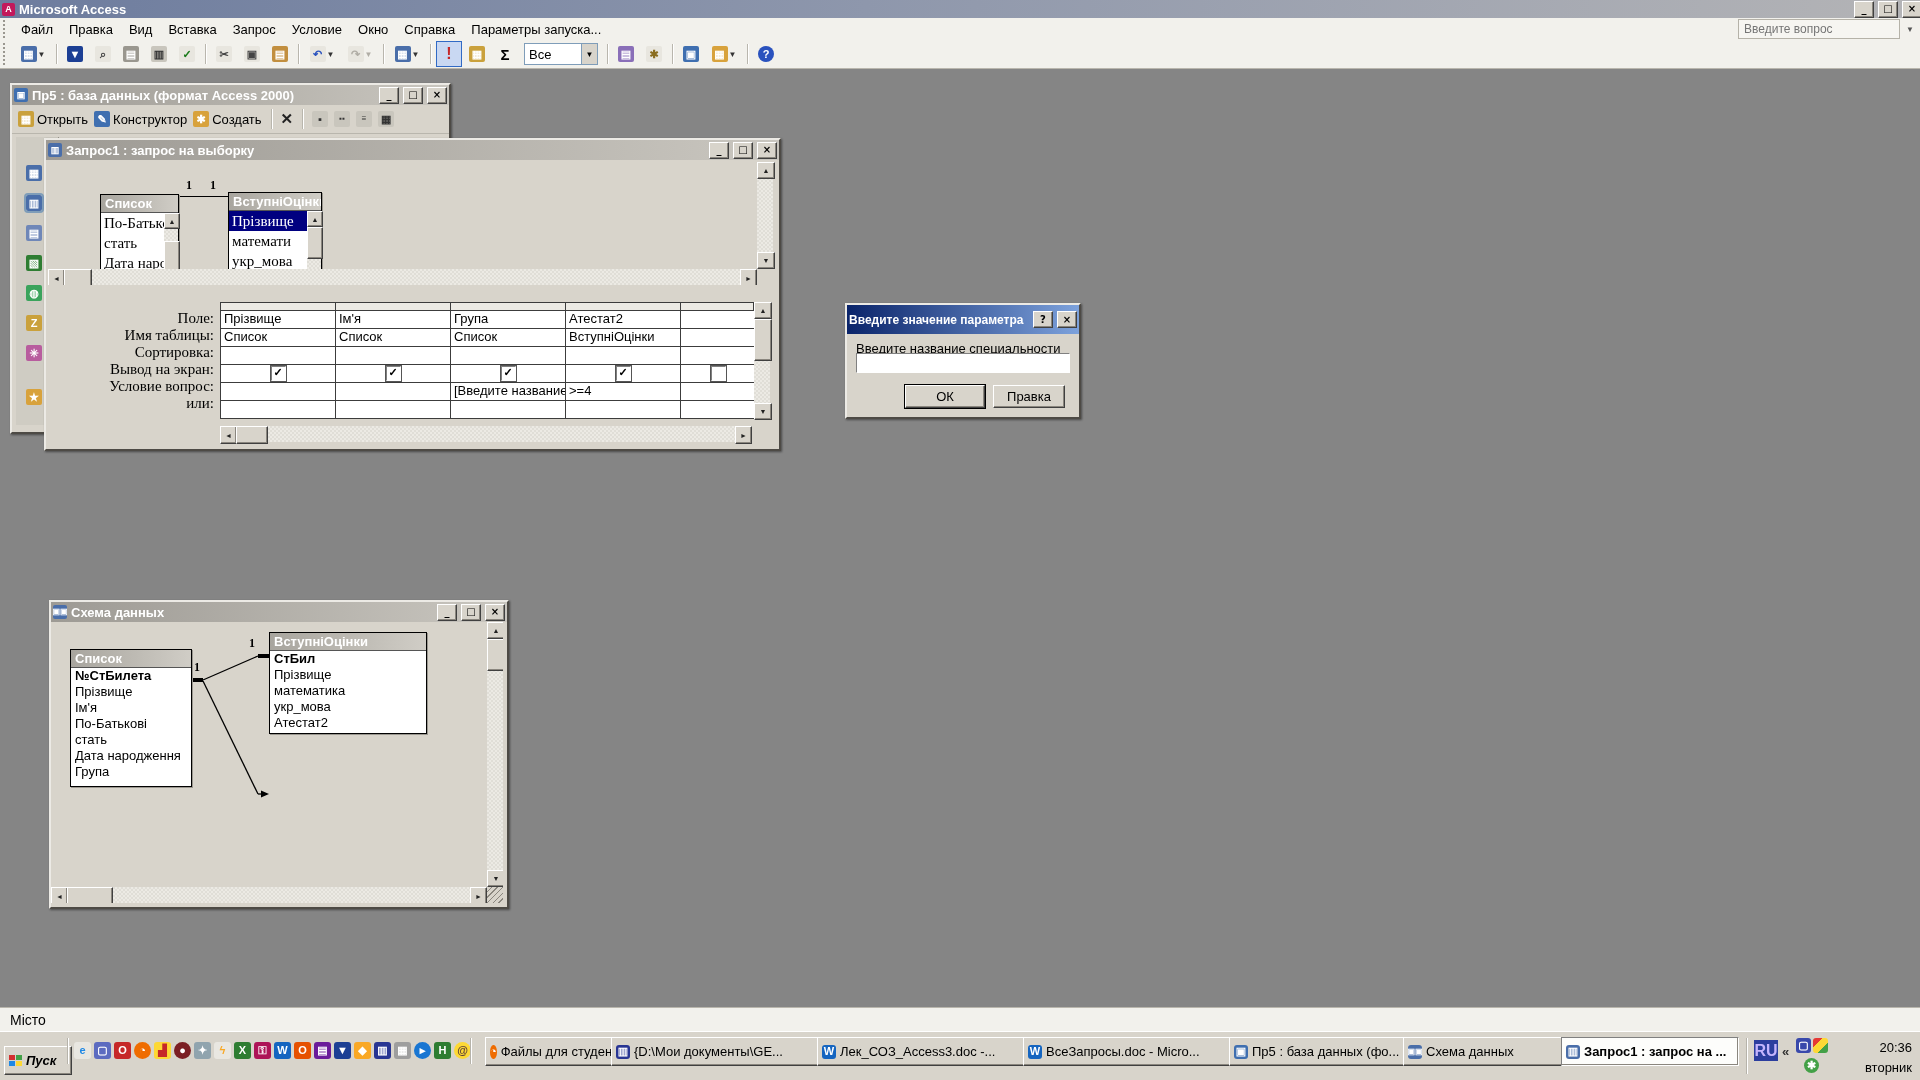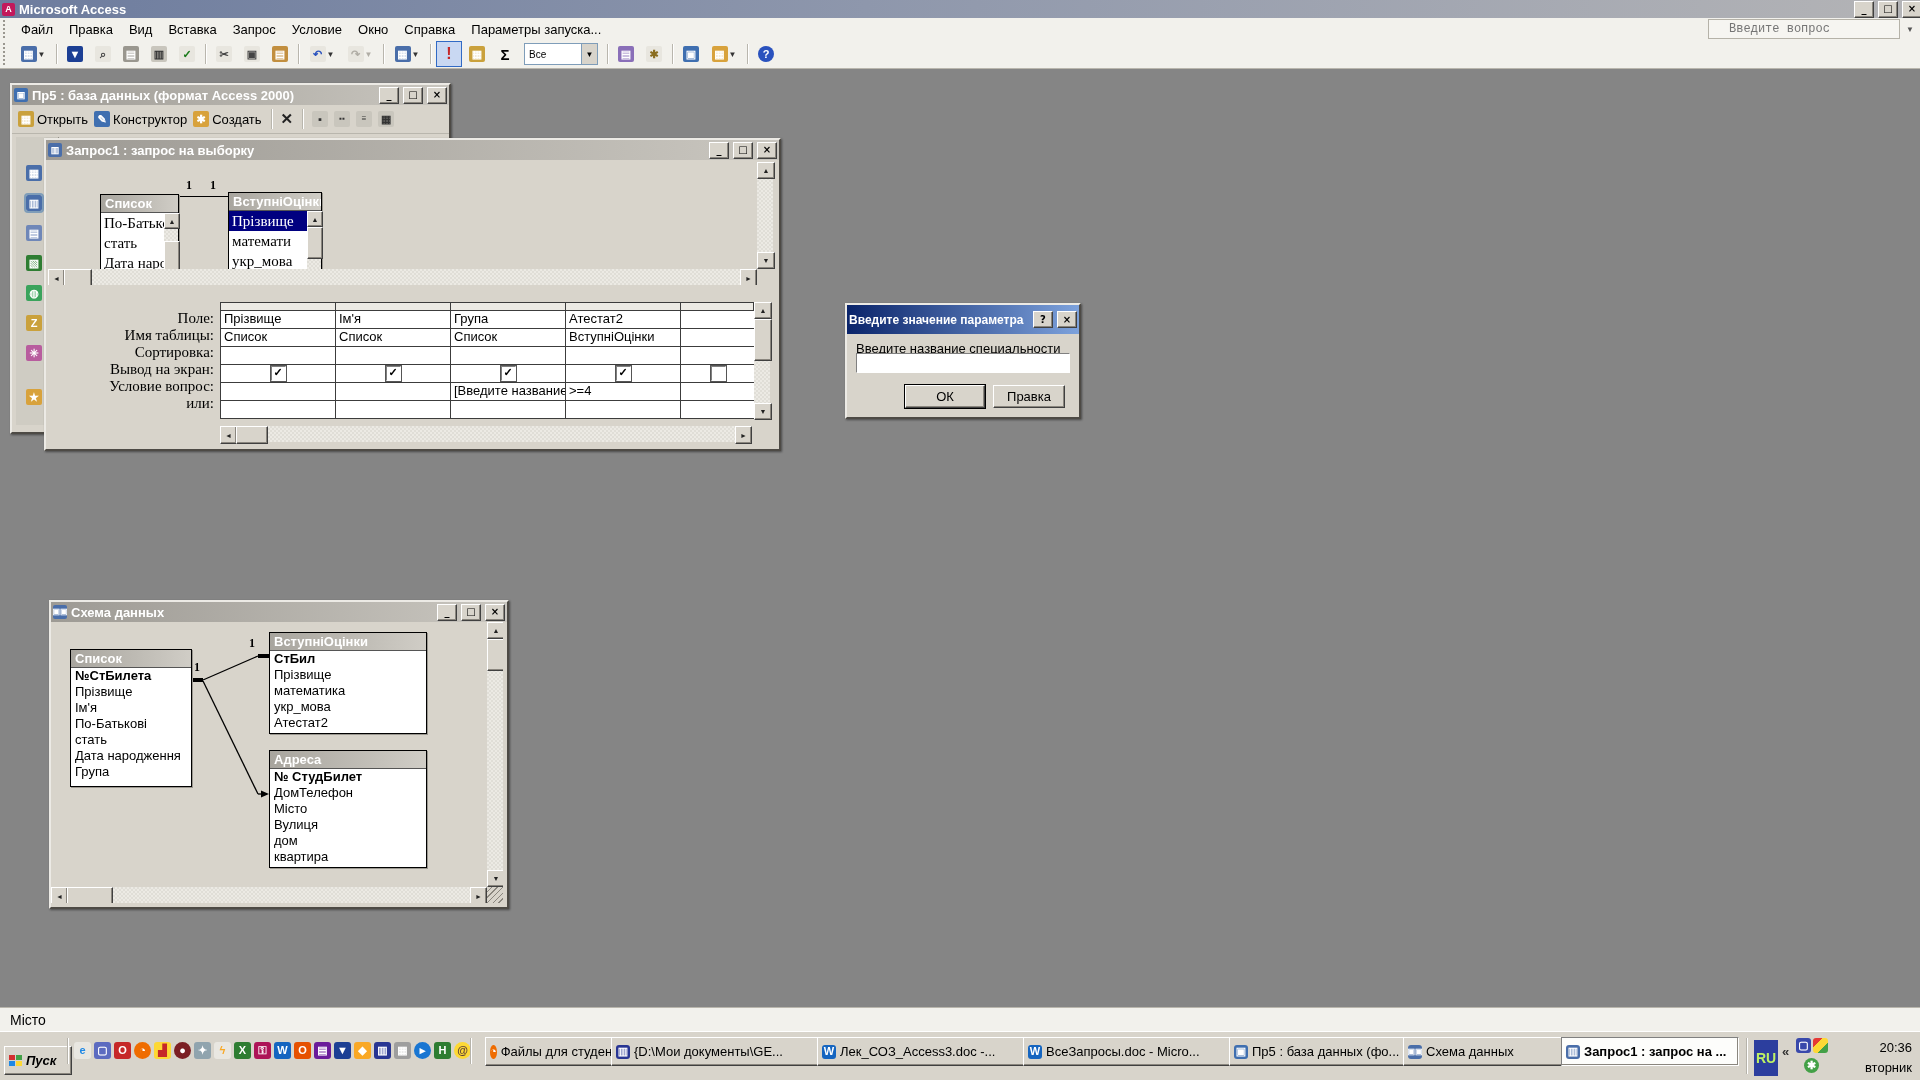--- a/index.html
+++ b/index.html
@@ -25,23 +25,23 @@
   .mitem{padding:2px 8px;white-space:nowrap;}
   .grip{width:5px;height:80%;margin:0 3px;border-left:2px dotted #9a978f;}
   #toolbar{left:0;top:40px;width:1920px;height:28px;background:#f2f1ec;border-bottom:1px solid #b9b6ad;display:flex;align-items:center;gap:2px;}
   .tbtn{width:24px;height:24px;display:flex;align-items:center;justify-content:center;border:1px solid transparent;font-size:13px;}
   .tbtn.dd{width:34px;gap:1px;}
   .tbtn.hl{border:1px solid #316ac5;background:#c9d8f2;}
   .tbtn .caret{font-size:8px;color:#333;}
   .tsep{width:1px;height:20px;background:#b9b6ad;margin:0 3px;box-shadow:1px 0 0 #fff;}
   .ico{width:16px;height:16px;display:inline-flex;align-items:center;justify-content:center;font-size:11px;font-weight:bold;color:#fff;border-radius:2px;line-height:1;}
   .combo{display:flex;align-items:center;height:20px;background:#fff;border:1px solid #7f9db9;}
-  .combo .cv{padding:0 4px;flex:1;font-size:10px;}
+  .combo .cv{padding:0 4px;flex:1;font-size:13px;}
   .combo .cb{width:15px;height:100%;display:flex;align-items:center;justify-content:center;font-size:8px;background:#d8d4cb;border-left:1px solid #7f9db9;}
-  .ask{width:150px;height:16px;border:1px solid #b5b2a8;background:#f6f5f1;font-size:12px;color:#777;padding:1px 20px;font-family:Liberation Mono, monospace;}
+  .ask{width:150px;height:16px;border:1px solid #b5b2a8;background:#f6f5f1;font-size:12px;color:#777;padding:1px 5px;font-family:Liberation Sans, sans-serif;}
   
   .track{background:#eceae4;background-image:linear-gradient(45deg,#e0ded7 25%,transparent 25%,transparent 75%,#e0ded7 75%),linear-gradient(45deg,#e0ded7 25%,transparent 25%,transparent 75%,#e0ded7 75%);background-size:4px 4px;background-position:0 0,2px 2px;}
   .sbtn{display:flex;align-items:center;justify-content:center;font-size:7px;color:#222;background:#d8d4cb;border:1px solid;border-color:#fff #404040 #404040 #fff;box-shadow:inset -1px -1px 0 #8a867e;}
   .thumb{background:#d8d4cb;border:1px solid;border-color:#fff #404040 #404040 #fff;box-shadow:inset -1px -1px 0 #8a867e;}
   
   .flist{background:#fff;border:1px solid #000;box-shadow:1px 1px 0 #9a978f;}
   .flh{height:17px;background:linear-gradient(90deg,#a8a59e,#d0cdc6);color:#fff;font-weight:bold;font-size:13px;line-height:17px;padding:0 4px;border-bottom:1px solid #555;white-space:nowrap;overflow:hidden;}
   .flrow{font-family:"Liberation Serif",serif;font-size:15px;height:20px;line-height:20px;padding:0 3px;white-space:nowrap;overflow:hidden;}
   .flrow.sel{background:#000080;color:#fff;}
   .strow{font-size:13px;height:16px;line-height:16px;padding:0 4px;white-space:nowrap;overflow:hidden;}
@@ -410,29 +410,20 @@
 
       <div class="a flist" style="left:218px;top:10px;width:156px;height:100px">
         <div class="flh">ВступніОцінки</div>
         <div class="strow pk">СтБил</div>
         <div class="strow">Прізвище</div>
         <div class="strow">математика</div>
         <div class="strow">укр_мова</div>
         <div class="strow">Атестат2</div>
       </div>
 
-      <div class="a flist" style="left:218px;top:128px;width:156px;height:116px">
-        <div class="flh">Адреса</div>
-        <div class="strow pk">№ СтудБилет</div>
-        <div class="strow">ДомТелефон</div>
-        <div class="strow">Місто</div>
-        <div class="strow">Вулиця</div>
-        <div class="strow">дом</div>
-        <div class="strow">квартира</div>
-      </div>
 
       <div class="a track" style="right:0;top:0;width:16px;height:265px">
         <div class="sbtn" style="width:16px;height:15px">▲</div>
         <div class="thumb" style="width:16px;height:30px"></div>
         <div class="sbtn a" style="bottom:0;width:16px;height:15px">▼</div>
       </div>
       <div class="a track" style="left:0;bottom:0;width:436px;height:16px">
         <div class="sbtn a" style="left:0;top:0;width:15px;height:16px">◄</div>
         <div class="thumb a" style="left:16px;top:0;width:44px;height:16px"></div>
         <div class="sbtn a" style="right:0;top:0;width:15px;height:16px">►</div>
@@ -504,21 +495,21 @@
     <div class="a raised task" style="left:1403px;top:5px;width:152px">
       <span class="ql" style="width:14px;height:14px;background:#4a6ea9;font-size:8px">▣▣</span>
       <span>Схема данных</span>
     </div>
     <div class="a raised task active" style="left:1561px;top:5px;width:168px">
       <span class="ql" style="width:14px;height:14px;background:#4a6ea9">▥</span>
       <span>Запрос1 : запрос на ...</span>
     </div>
 
     <div class="a sep-v" style="left:1746px;top:6px;height:36px"></div>
-    <div class="a" style="left:1754px;top:8px;width:24px;height:36px;background:#2c3e9e;color:#bef264;font-weight:bold;font-size:14px;display:flex;align-items:center;justify-content:center">RU</div>
+    <div class="a" style="left:1754px;top:8px;width:24px;height:21px;background:#2c3e9e;color:#c4b5fd;font-weight:bold;font-size:16px;display:flex;align-items:center;justify-content:center">RU</div>
     <span class="a" style="left:1782px;top:12px;font-weight:bold;color:#333">«</span>
     <span class="ql a" style="left:1796px;top:6px;width:15px;height:15px;background:#3949ab">▢</span>
     <span class="ql a" style="left:1813px;top:6px;width:15px;height:15px;background:linear-gradient(135deg,#e53935 33%,#fdd835 33% 66%,#43a047 66%)"></span>
     <span class="ql a" style="left:1804px;top:26px;width:15px;height:15px;background:#43a047;border-radius:50%">✱</span>
     <span class="a" style="left:1838px;top:8px;width:74px;text-align:right;font-size:13px">20:36</span>
     <span class="a" style="left:1838px;top:28px;width:74px;text-align:right;font-size:13px">вторник</span>
   </div>
 
 </div>
 

